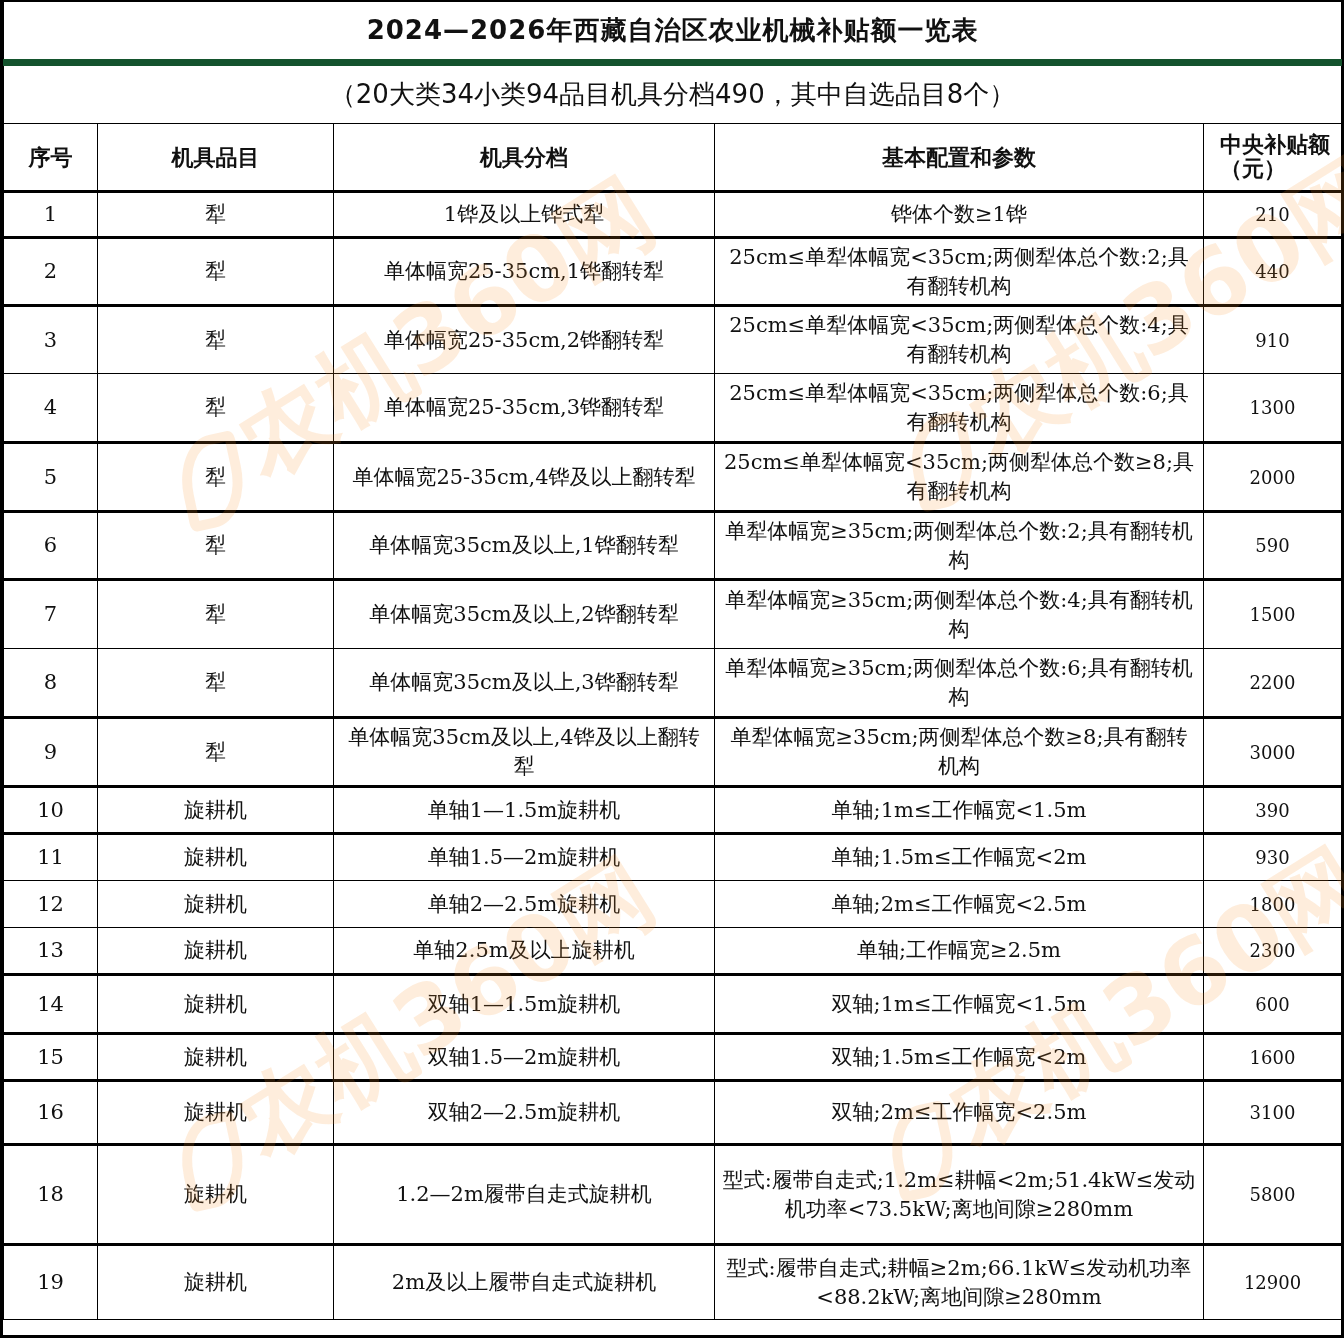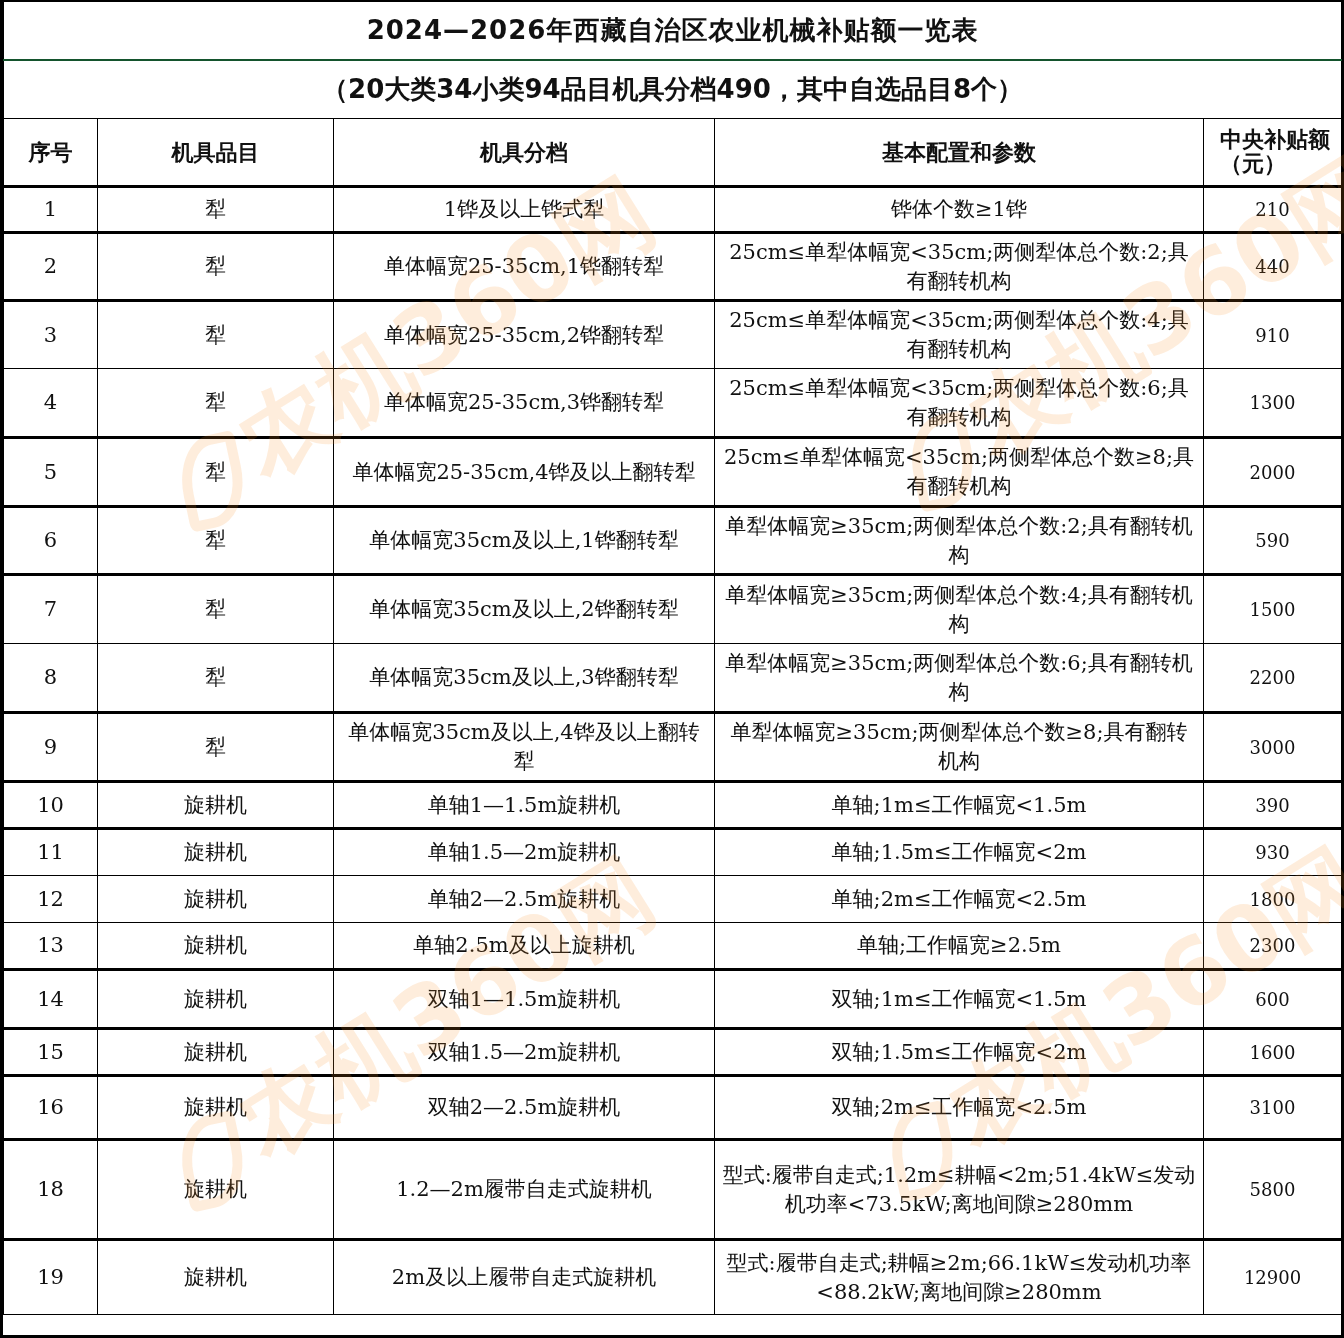--- a/index.html
+++ b/index.html
@@ -41,27 +41,27 @@
     font-size: 21px;
     word-break: break-all;
   }
   tr.thick-bottom > td { border-bottom: 3px solid #000; }
   .title-cell {
     height: 57px;
     font-size: 26px;
     font-weight: bold;
     letter-spacing: 1px;
     border-top: none;
-    border-bottom: 2px solid #14532d;
+    border-bottom: 7px solid #14532d;
     font-family: "DejaVu Sans", "Liberation Sans", sans-serif;
   }
   .subtitle-cell {
     height: 57px;
     font-size: 26px;
-    font-weight: bold;
+    font-weight: normal;
     font-family: "DejaVu Sans", "Liberation Sans", sans-serif;
   }
   .hdr td {
     height: 66px;
     font-size: 22px;
     font-weight: bold;
     font-family: "DejaVu Sans", "Liberation Sans", sans-serif;
     border-bottom: 3px solid #000;
   }
   .hdr td.amount-hdr {

